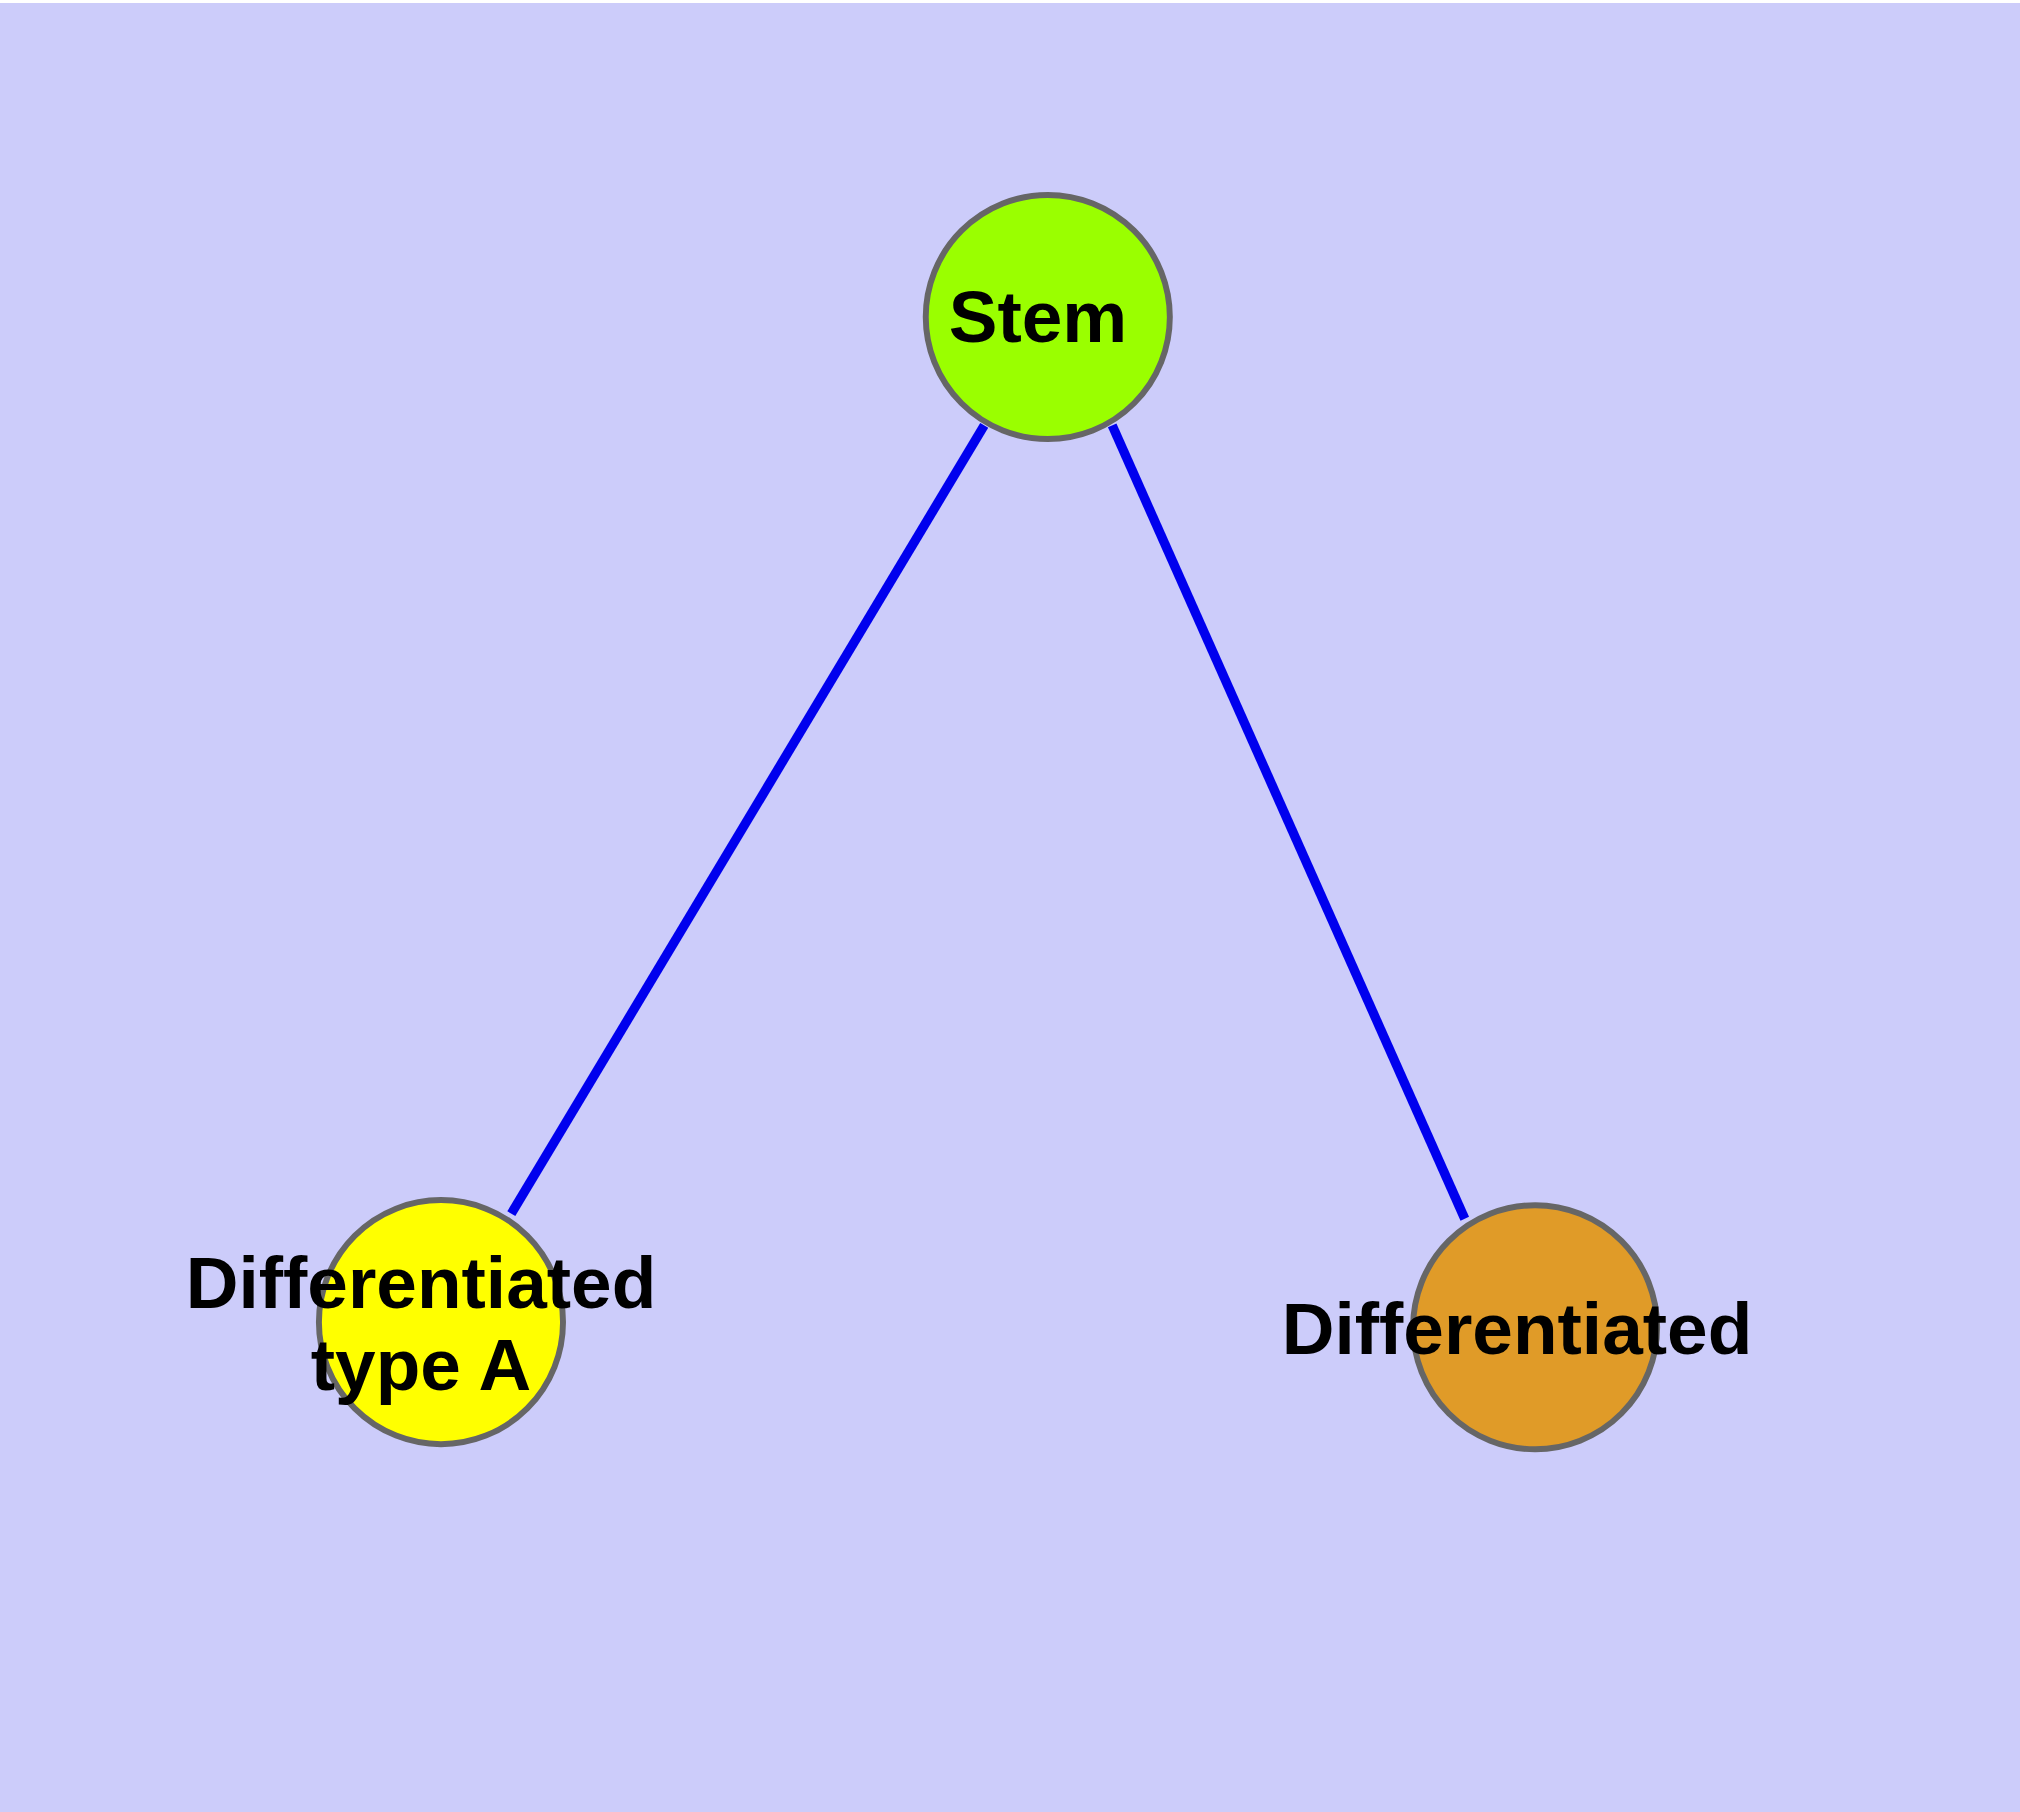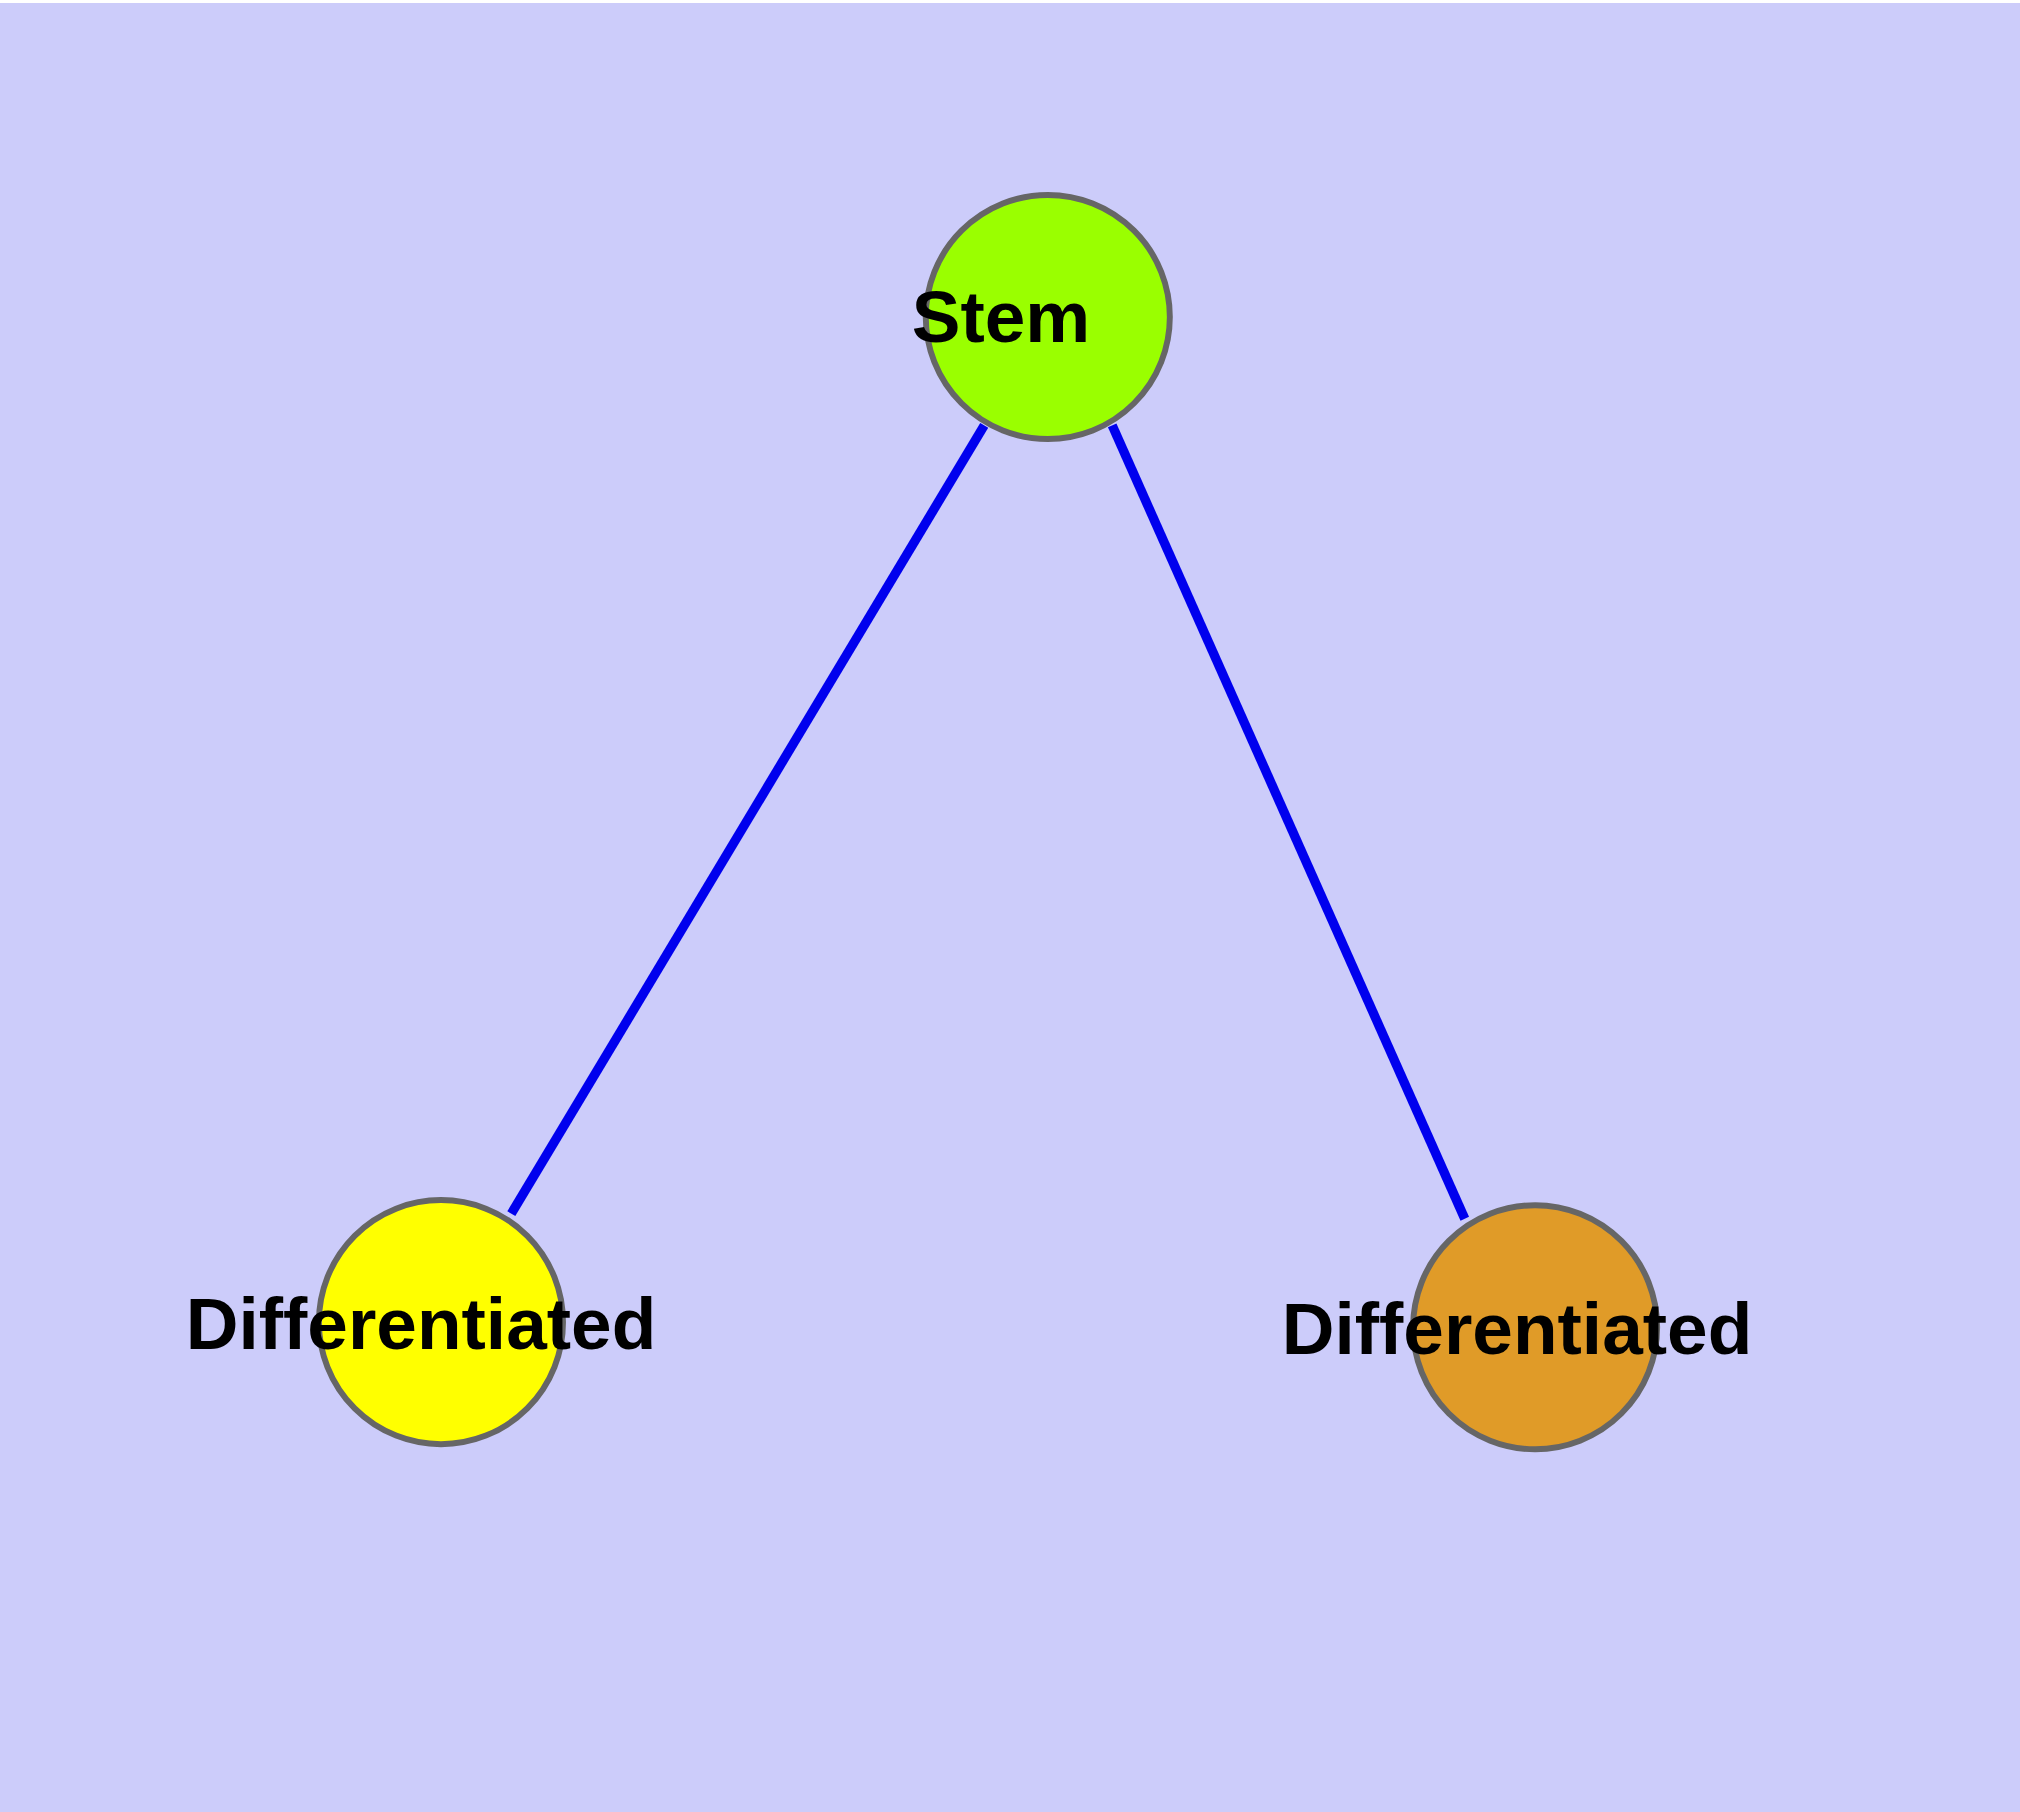--- a/index.html
+++ b/index.html
@@ -34,21 +34,21 @@
     position: absolute;
     color: #000000;
     font-weight: bold;
     text-align: center;
     line-height: 1.12;
     white-space: pre;
     pointer-events: none;
     user-select: none;
   }
   #label-stem {
-    left: 1001px;
+    left: 1038px;
     top: 317px;
     transform: translate(-50%, -50%);
     font-size: 73px;
   }
   #label-type-a {
     left: 421px;
     top: 1324px;
     transform: translate(-50%, -50%);
     font-size: 73px;
   }
@@ -75,18 +75,18 @@
 
     <g>
       <circle cx="520" cy="1560" r="144" fill="#ffff00" stroke="#666666" stroke-width="7"></circle>
       <circle cx="1811" cy="1566" r="144" fill="#e09b28" stroke="#666666" stroke-width="7"></circle>
       <circle cx="1236" cy="374" r="144" fill="#9aff00" stroke="#666666" stroke-width="7"></circle>
     </g>
   </svg>
 
   <div class="node-label" id="label-stem">Stem</div>
 
-  <div class="node-label" id="label-type-a"><span>Differentiated</span><br></div>
+  <div class="node-label" id="label-type-a"><span>Differentiated</span><br><span>type A</span></div>
 
   <div class="node-label" id="label-type-b"><span>Differentiated</span><br></div>
 
 </div>
 
 
 </body></html>

